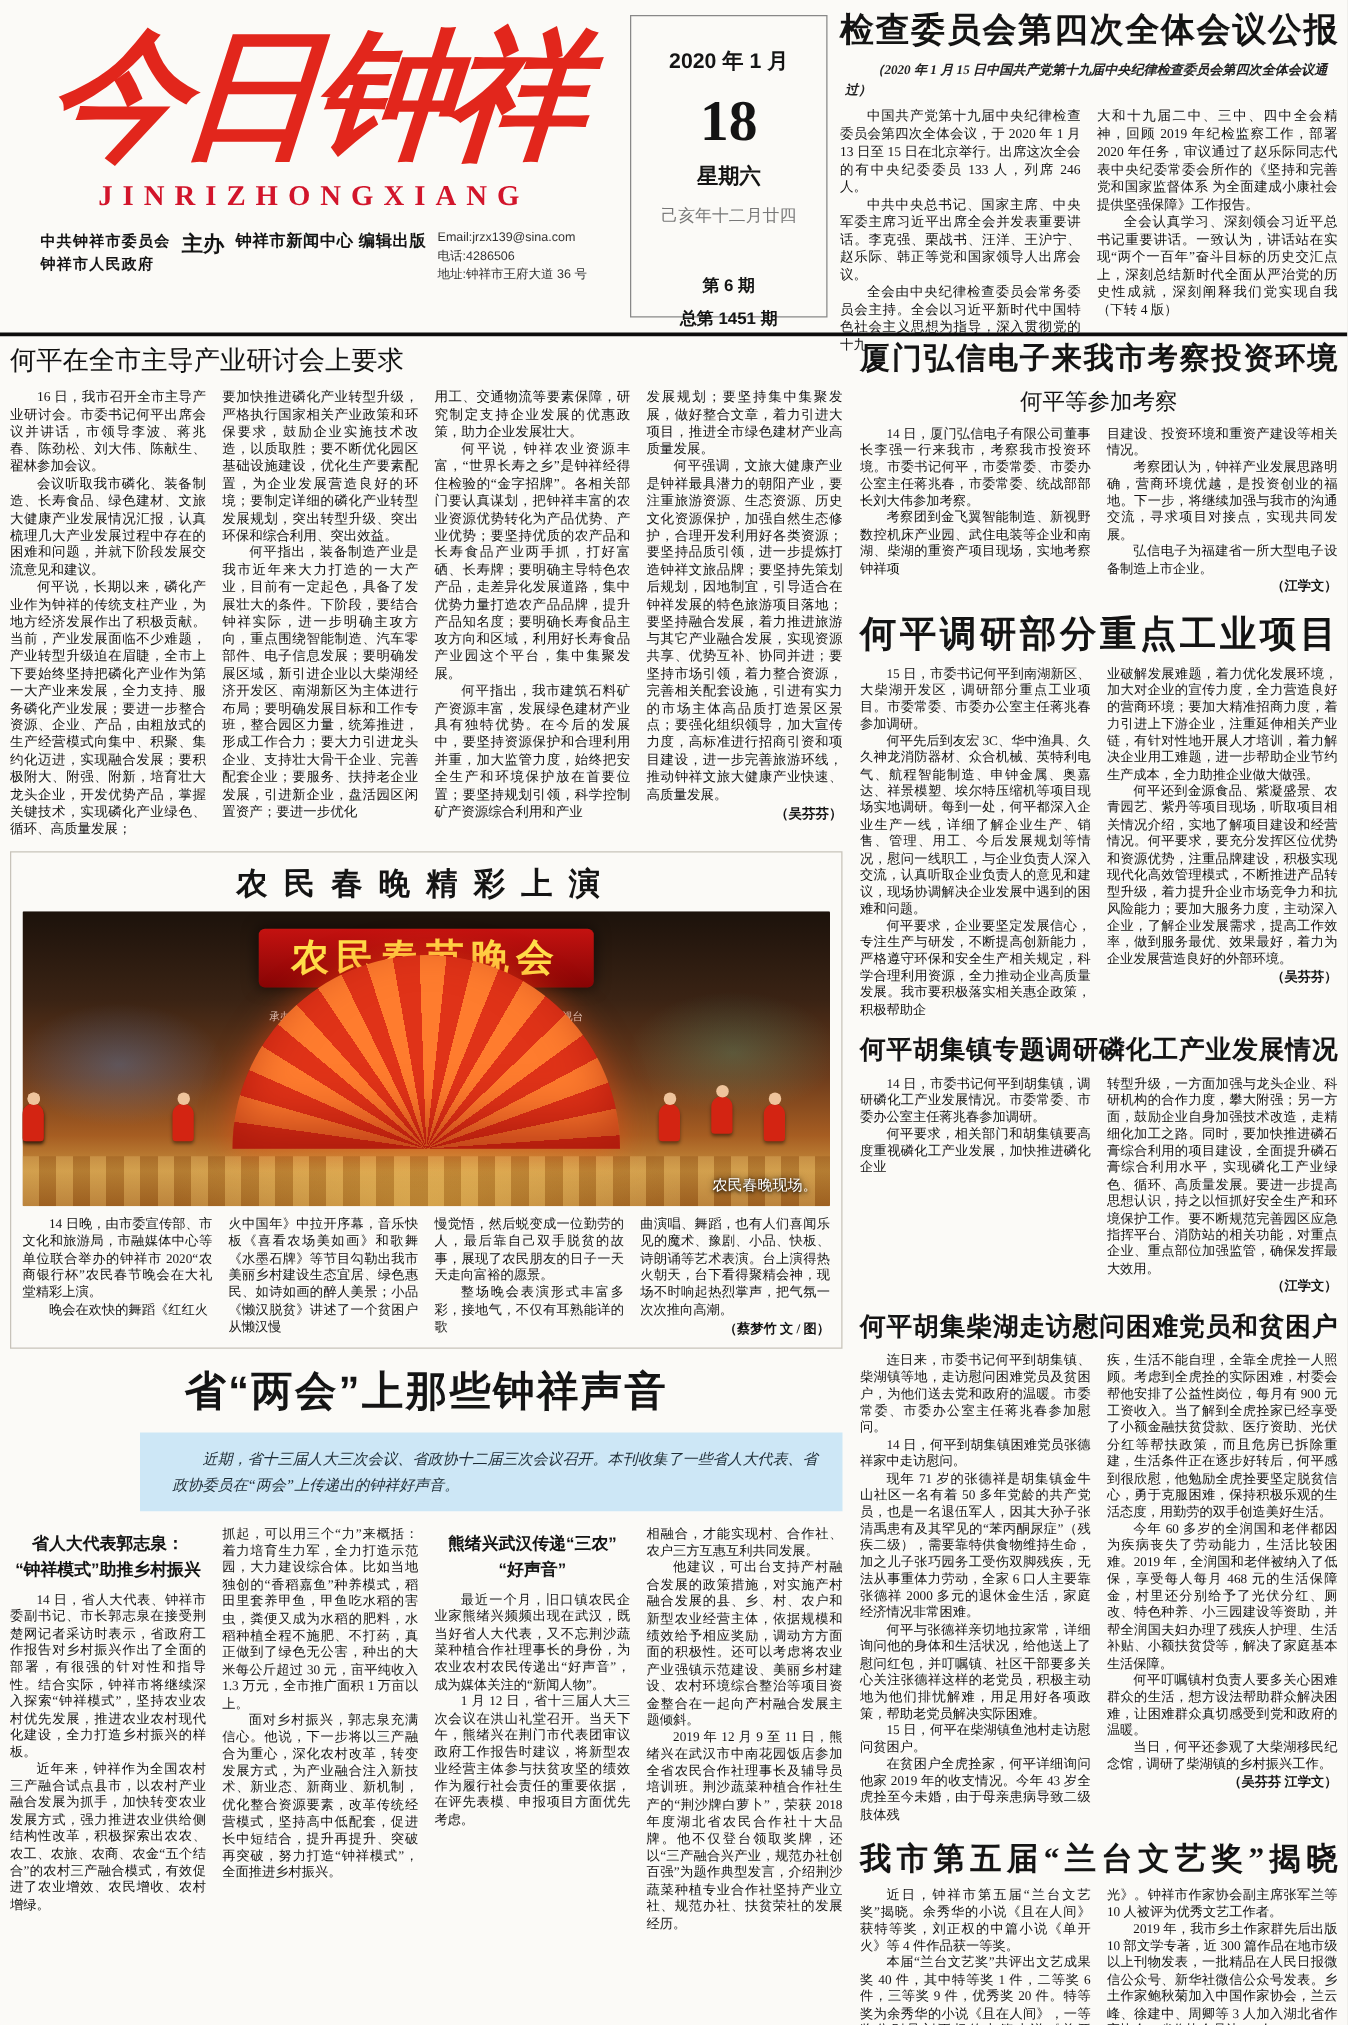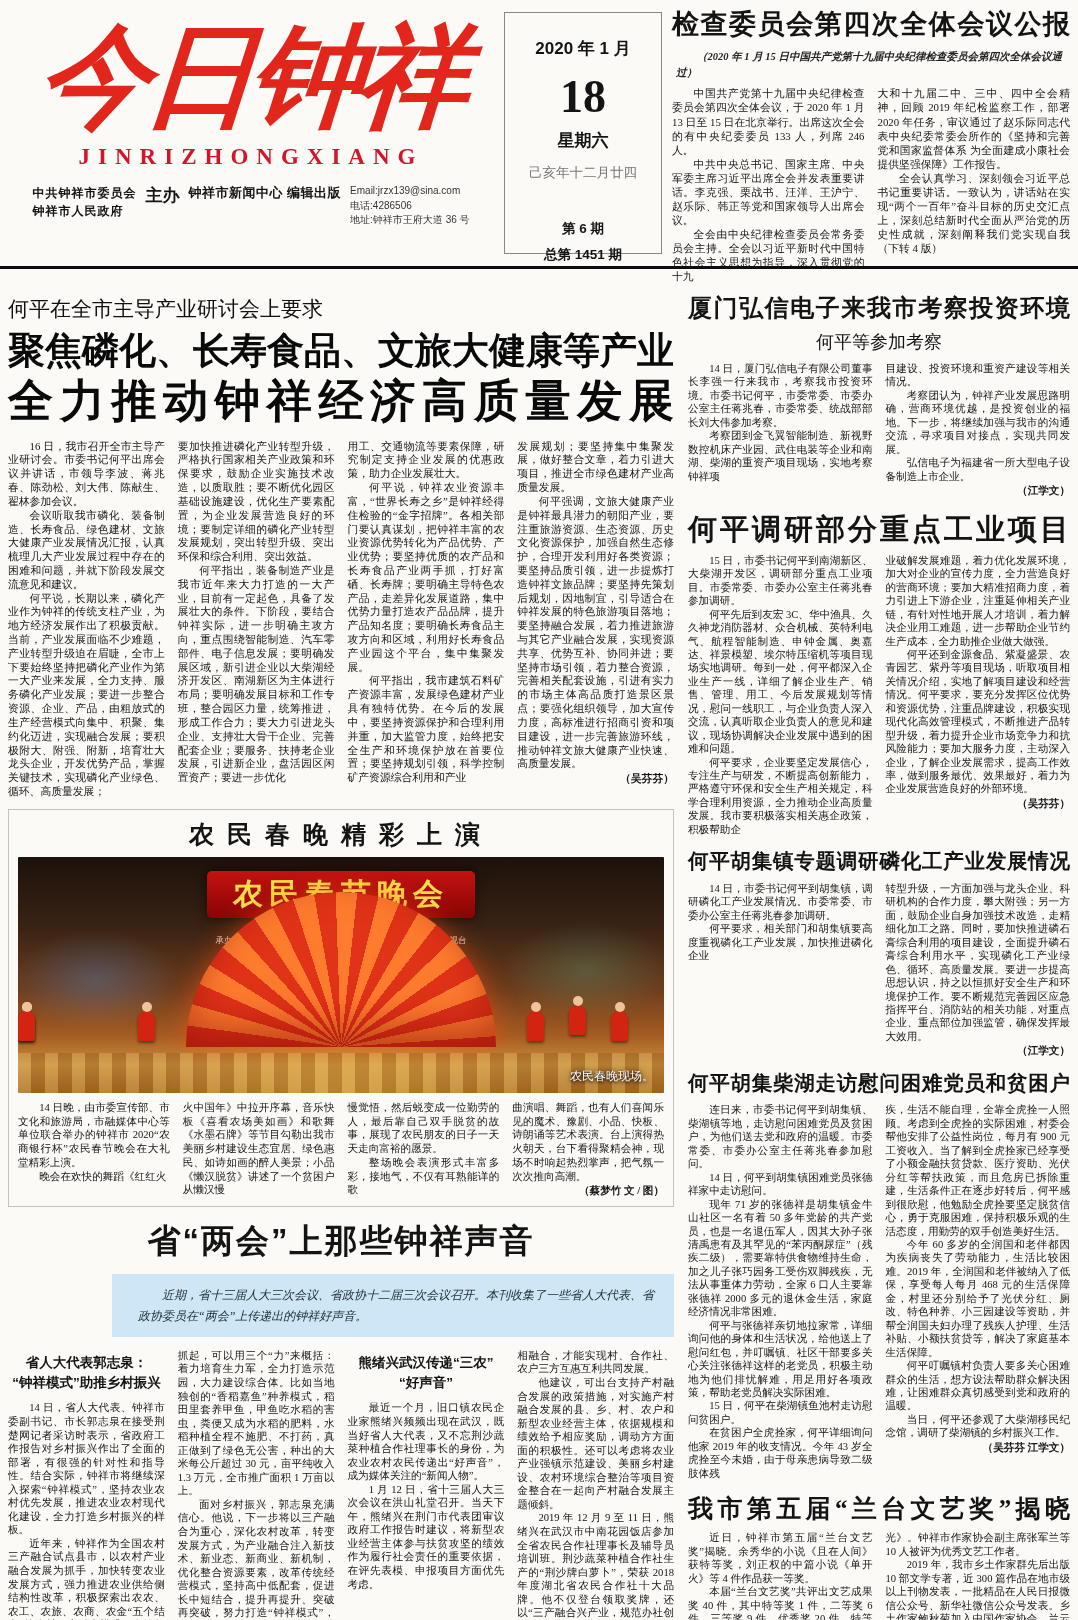--- a/index.html
+++ b/index.html
@@ -41,21 +41,21 @@
   
   .cols { display:flex; gap:13px; }
   .col { flex:1; min-width:0; }
   .para { margin:0; text-indent:2em; text-align:justify; }
   .para.cont { text-indent:0; }
   .byline { font-weight:bold; text-align:right; margin-top:1px; }
 
   .comm-cols { font-size:10.8px; line-height:1.3; }
 
   
-  .body-grid { display:flex; gap:14px; padding-top:24px; height:1346px; }
+  .body-grid { display:flex; gap:14px; padding-top:3px; height:1346px; }
   .left-zone { width:666px; flex:none; }
   .right-rail { flex:1; min-width:0; }
 
   
   .kicker { font-family:"Liberation Sans", sans-serif; font-size:21px; color:#111; margin:2px 0 6px; }
   .main-h1 { font-family:"Liberation Sans", sans-serif; font-weight:900; color:#0a0a0a; }
   .main-h1 .l1 { display:block; font-size:37px; line-height:1.2; text-align:justify; text-align-last:justify; }
   .main-h1 .l2 { display:block; font-size:45px; line-height:1.25; text-align:justify; text-align-last:justify; }
   .main-body { margin-top:10px; font-size:10.8px; line-height:1.28; }
 
@@ -163,24 +163,20 @@
   </header>
 
   <div class="rule"></div>
 
   <main class="body-grid">
 
     <section class="left-zone">
 
       <article>
         <div class="kicker">何平在全市主导产业研讨会上要求</div>
-        <h1 class="main-h1">
-          <span class="l1">聚焦磷化、长寿食品、文旅大健康等产业</span>
-          <span class="l2">全力推动钟祥经济高质量发展</span>
-        </h1>
         <div class="cols main-body">
           <div class="col">
               <p class="para">16 日，我市召开全市主导产业研讨会。市委书记何平出席会议并讲话，市领导李波、蒋兆春、陈劲松、刘大伟、陈献生、翟林参加会议。</p>
               <p class="para">会议听取我市磷化、装备制造、长寿食品、绿色建材、文旅大健康产业发展情况汇报，认真梳理几大产业发展过程中存在的困难和问题，并就下阶段发展交流意见和建议。</p>
               <p class="para">何平说，长期以来，磷化产业作为钟祥的传统支柱产业，为地方经济发展作出了积极贡献。当前，产业发展面临不少难题，产业转型升级迫在眉睫，全市上下要始终坚持把磷化产业作为第一大产业来发展，全力支持、服务磷化产业发展；要进一步整合资源、企业、产品，由粗放式的生产经营模式向集中、积聚、集约化迈进，实现融合发展；要积极附大、附强、附新，培育壮大龙头企业，开发优势产品，掌握关键技术，实现磷化产业绿色、循环、高质量发展；</p>
             </div>
           <div class="col">
               <p class="para cont">要加快推进磷化产业转型升级，严格执行国家相关产业政策和环保要求，鼓励企业实施技术改造，以质取胜；要不断优化园区基础设施建设，优化生产要素配置，为企业发展营造良好的环境；要制定详细的磷化产业转型发展规划，突出转型升级、突出环保和综合利用、突出效益。</p>
               <p class="para">何平指出，装备制造产业是我市近年来大力打造的一大产业，目前有一定起色，具备了发展壮大的条件。下阶段，要结合钟祥实际，进一步明确主攻方向，重点围绕智能制造、汽车零部件、电子信息发展；要明确发展区域，新引进企业以大柴湖经济开发区、南湖新区为主体进行布局；要明确发展目标和工作专班，整合园区力量，统筹推进，形成工作合力；要大力引进龙头企业、支持壮大骨干企业、完善配套企业；要服务、扶持老企业发展，引进新企业，盘活园区闲置资产；要进一步优化</p>
             </div>

